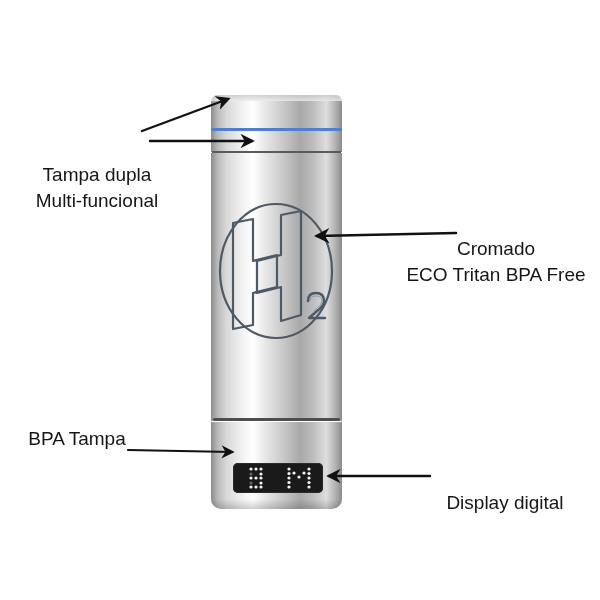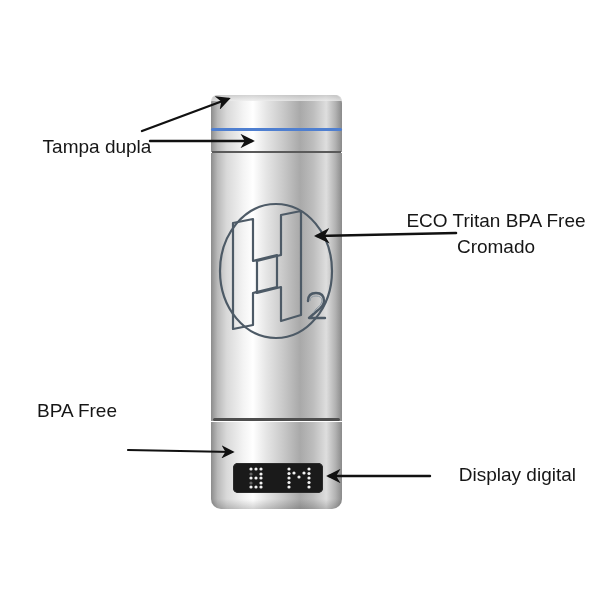--- a/index.html
+++ b/index.html
@@ -1,18 +1,18 @@
 <!DOCTYPE html>
 <html><head>
 <meta charset="utf-8">
 <style>
   html, body { margin:0; padding:0; background:#ffffff; }
   body { width:600px; height:600px; position:relative; overflow:hidden;
          font-family:"Liberation Sans", "DejaVu Sans", sans-serif; color:#111; }
-  .label { position:absolute; font-size:19px; line-height:26px; text-align:center; color:#161616; }
+  .label { position:absolute; font-size:19px; line-height:26px; text-align:center; color:#161616;margin-top:28px; }
   .label span { display:block; white-space:nowrap; }
 
   .bottle { position:absolute; left:211px; top:95px; width:131px; height:414px; }
   .metal {
     background: linear-gradient(90deg,
       #8c8c8c 0%, #b9b9b9 5%, #d9d9d9 12%, #f4f4f4 25%, #ffffff 32%,
       #e6e6e6 42%, #c9c9c9 55%, #a9a9a9 68%, #bdbdbd 78%, #dedede 88%,
       #b2b2b2 95%, #8a8a8a 100%);
   }
   .cap { position:absolute; left:0; top:0; width:131px; height:57px; border-radius:8px 8px 0 0; }
@@ -32,32 +32,33 @@
              border-radius:5px; box-shadow: inset 0 0 0 1px #2b2b2b; }
   .dots { position:absolute; top:0; left:0; }
 
   .arrow { position:absolute; left:0; top:0; width:600px; height:600px; pointer-events:none; }
 </style>
 </head>
 <body>
 
 <div class="label" style="left:12px; top:134px; width:170px;">
   <span>Tampa dupla</span>
+  <span>Multi-funcional</span>
 </div>
 
 <div class="label" style="left:396px; top:208px; width:200px;">
+  <span>Cromado</span>
   <span>ECO Tritan BPA Free</span>
-  <span>Cromado</span>
 </div>
 
 <div class="label" style="left:2px; top:398px; width:150px;">
-  <span>BPA Free</span>
+  <span>BPA Tampa</span>
 </div>
 
-<div class="label" style="left:434px; top:462px; width:142px; text-align:right;">
+<div class="label" style="left:434px; top:462px; width:142px; text-align:center;">
   <span>Display digital</span>
 </div>
 
 <div class="bottle">
   <div class="cap metal"></div>
   <div class="cap-top"></div>
   <div class="blue-ring"></div>
   <div class="cap-seam"></div>
   <div class="body metal"></div>
 

